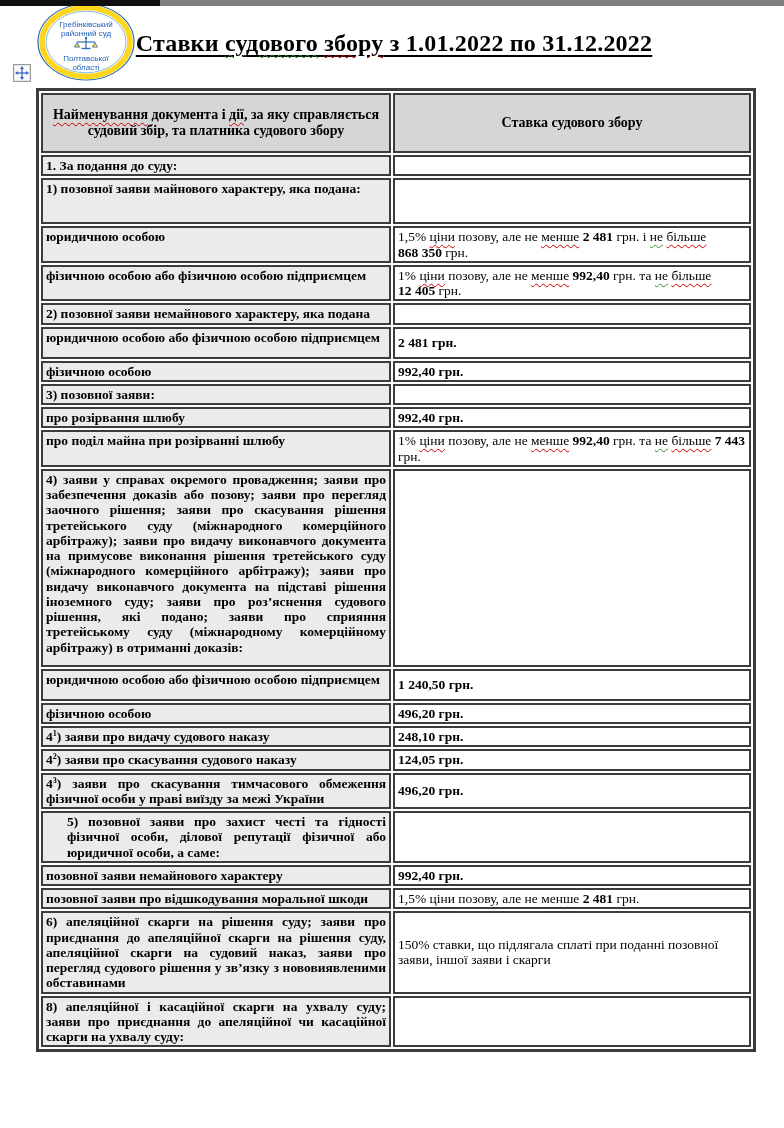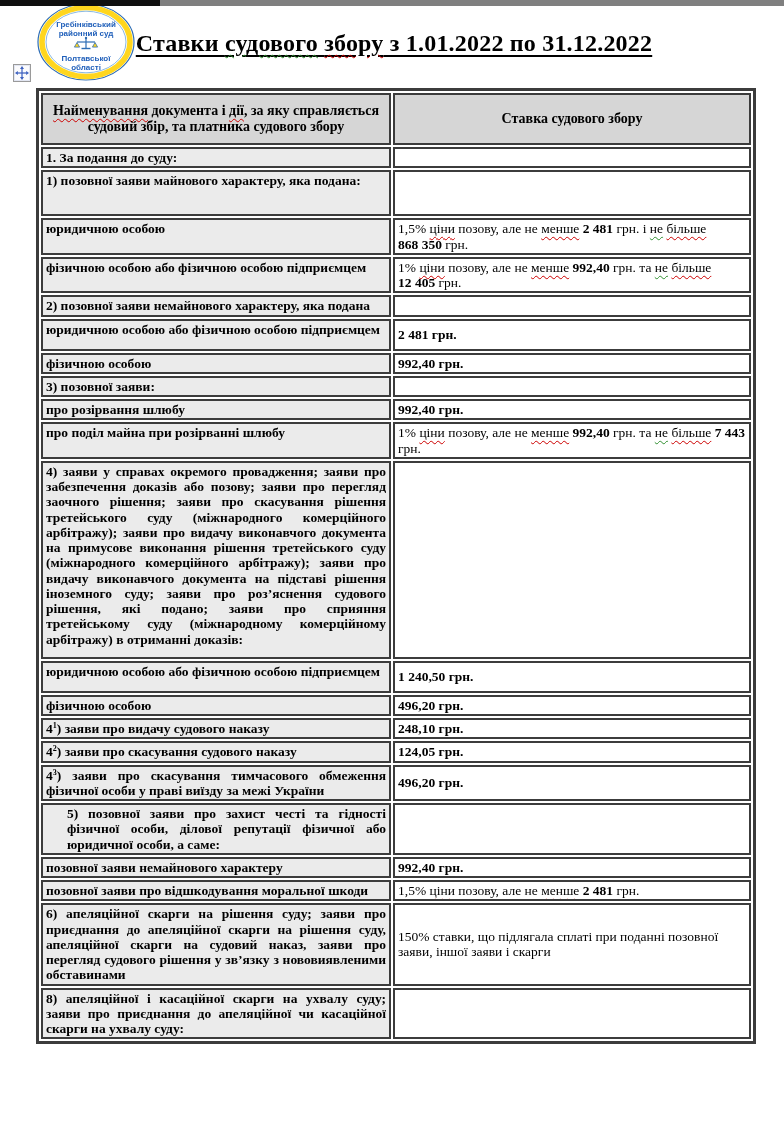--- a/index.html
+++ b/index.html
@@ -4,21 +4,21 @@
 <style>
   html,body{margin:0;padding:0;}
   body{
     width:784px;height:1128px;position:relative;overflow:hidden;
     background:#ffffff;font-family:"Liberation Serif", serif;color:#000;
     --header-bg:#d6d6d6;--left-bg:#ebebeb;--border-col:#3c3c3c;
     --sq-red:#cc0000;--sq-green:#2f8f2f;
   }
   .top-bar{position:absolute;left:0;top:0;width:784px;height:6px;background:#7f7f7f;z-index:6;}
   .top-bar-black{position:absolute;left:0;top:0;width:160px;height:6px;background:#0f0f0f;}
-  .logo{position:absolute;left:36px;top:2px;width:100px;height:80px;z-index:2;font-weight:bold;}
+  .logo{position:absolute;left:36px;top:2px;width:100px;height:80px;z-index:2;}
   .move-handle{
     position:absolute;left:13px;top:64px;width:18px;height:18px;box-sizing:border-box;
     border:1px solid #9a9a9a;background:#fbfbfd;display:flex;align-items:center;justify-content:center;
     box-shadow:inset 0 0 0 1px #e2e6f2;z-index:3;
   }
   .title{
     position:absolute;left:24px;top:30px;width:740px;margin:0;text-align:center;
     font-size:24px;font-weight:bold;letter-spacing:0.2px;
     text-decoration:underline;text-decoration-thickness:2px;text-underline-offset:4px;
   }
@@ -76,21 +76,21 @@
       <path d="M16,8 L12.7,5.7 L12.7,10.3 Z" stroke="none"></path>
     </g>
   </svg>
 </div>
 
 <h1 class="title"><span>Ставки </span><span class="w-green">судового</span><span> </span><span class="w-red">збору</span><span> з 1.01.2022 по 31.12.2022</span></h1>
 
 <table class="fees">
   <tbody>
       <tr>
-        <td class="lc hd" style="height: 52px;"><span class="w-red">Найменування</span><span> документа і </span><span class="w-red">дії</span><span>, за яку справляється судовий збір, та платника судового збору</span></td>
+        <td class="lc hd" style="height: 60px;"><span class="w-red">Найменування</span><span> документа і </span><span class="w-red">дії</span><span>, за яку справляється судовий збір, та платника судового збору</span></td>
         <td class="rc hd"><span>Ставка судового збору</span></td>
       </tr>
       <tr>
         <td class="lc" style="height: 16px;"><span>1. За подання до суду:</span></td>
         <td class="rc"></td>
       </tr>
       <tr>
         <td class="lc" style="height: 46px;"><span>1) позовної заяви майнового характеру, яка подана:</span></td>
         <td class="rc"></td>
       </tr>

